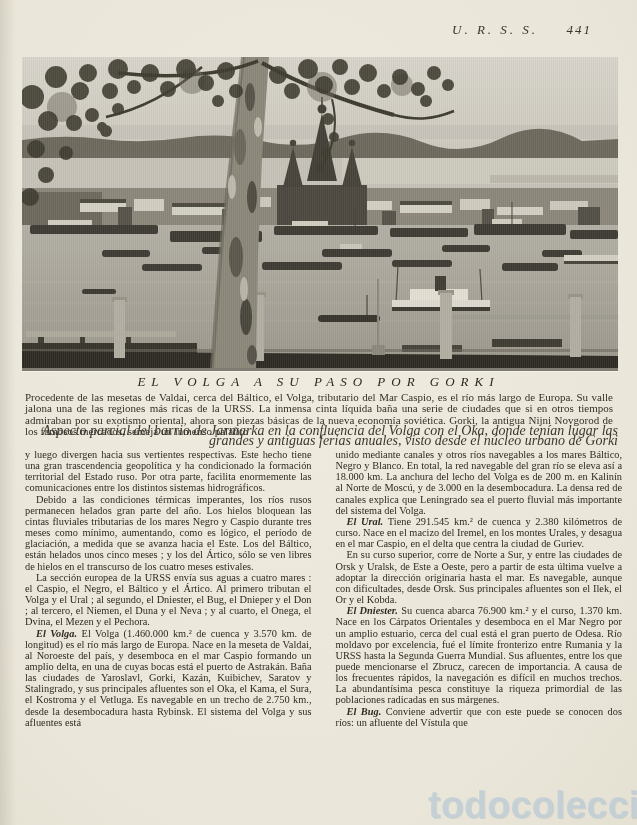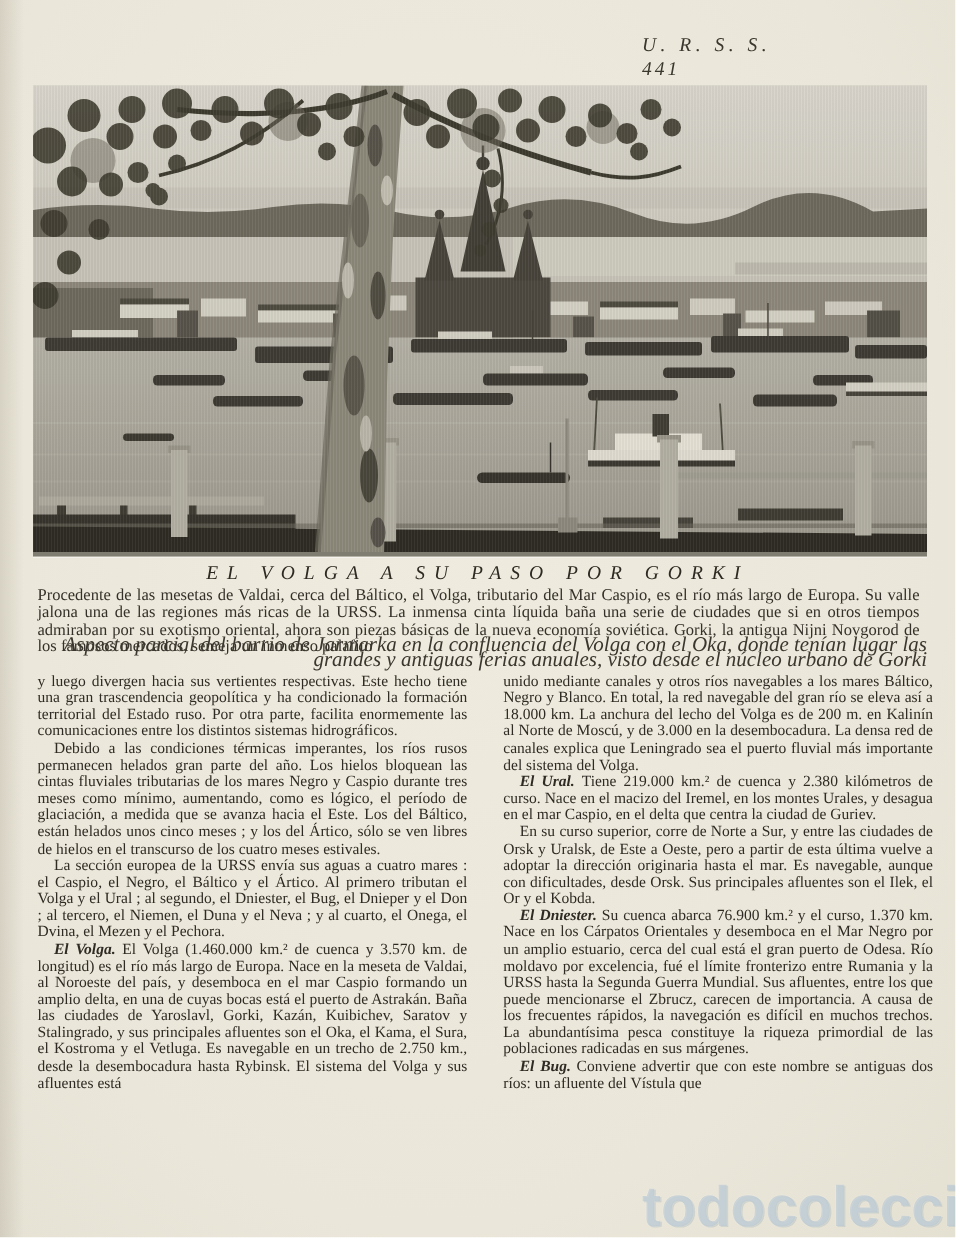--- a/index.html
+++ b/index.html
@@ -11,23 +11,23 @@
     overflow:hidden;
     font-family:"Liberation Serif","DejaVu Serif",serif;
     color:#2f2b24;
   }
   .page::before{
     content:'';position:absolute;left:0;top:0;bottom:0;width:16px;
     background:linear-gradient(90deg, rgba(90,80,60,.14), rgba(90,80,60,0));
     z-index:5;pointer-events:none;
   }
   .header{
-    position:absolute;top:22px;left:428px;width:140px;
+    position:absolute;top:22px;left:452px;width:140px;
     display:flex;justify-content:space-between;align-items:baseline;
-    font-style:italic;font-size:13px;color:#3a372e;flex-direction:column;
+    font-style:italic;font-size:13px;color:#3a372e;
   }
   .journal{letter-spacing:3px;}
   .pagenum{letter-spacing:2px;text-align:center;}
   .photo{
     position:absolute;top:57px;left:22px;width:596px;height:311px;margin:0;
     border-bottom:3px solid rgba(62,59,50,.55);
     box-shadow:0 1px 0 rgba(255,255,255,.4);
     background:#cfccc2;
   }
   .photo svg{display:block;}
@@ -295,22 +295,22 @@
 
   <div class="columns">
     <div class="col">
       <p class="no-indent"><span class="lead"></span><span>y luego divergen hacia sus vertientes respectivas. Este hecho tiene una gran trascendencia geopolítica y ha condicionado la formación territorial del Estado ruso. Por otra parte, facilita enormemente las comunicaciones entre los distintos sistemas hidrográficos.</span></p>
       <p><span class="lead"></span><span>Debido a las condiciones térmicas imperantes, los ríos rusos permanecen helados gran parte del año. Los hielos bloquean las cintas fluviales tributarias de los mares Negro y Caspio durante tres meses como mínimo, aumentando, como es lógico, el período de glaciación, a medida que se avanza hacia el Este. Los del Báltico, están helados unos cinco meses ; y los del Ártico, sólo se ven libres de hielos en el transcurso de los cuatro meses estivales.</span></p>
       <p><span class="lead"></span><span>La sección europea de la URSS envía sus aguas a cuatro mares : el Caspio, el Negro, el Báltico y el Ártico. Al primero tributan el Volga y el Ural ; al segundo, el Dniester, el Bug, el Dnieper y el Don ; al tercero, el Niemen, el Duna y el Neva ; y al cuarto, el Onega, el Dvina, el Mezen y el Pechora.</span></p>
       <p><span class="lead">El Volga. </span><span>El Volga (1.460.000 km.² de cuenca y 3.570 km. de longitud) es el río más largo de Europa. Nace en la meseta de Valdai, al Noroeste del país, y desemboca en el mar Caspio formando un amplio delta, en una de cuyas bocas está el puerto de Astrakán. Baña las ciudades de Yaroslavl, Gorki, Kazán, Kuibichev, Saratov y Stalingrado, y sus principales afluentes son el Oka, el Kama, el Sura, el Kostroma y el Vetluga. Es navegable en un trecho de 2.750 km., desde la desembocadura hasta Rybinsk. El sistema del Volga y sus afluentes está</span></p>
     </div>
     <div class="col">
       <p class="no-indent"><span class="lead"></span><span>unido mediante canales y otros ríos navegables a los mares Báltico, Negro y Blanco. En total, la red navegable del gran río se eleva así a 18.000 km. La anchura del lecho del Volga es de 200 m. en Kalinín al Norte de Moscú, y de 3.000 en la desembocadura. La densa red de canales explica que Leningrado sea el puerto fluvial más importante del sistema del Volga.</span></p>
-      <p><span class="lead">El Ural. </span><span>Tiene 219.000 km.² de cuenca y 2.380 kilómetros de curso. Nace en el macizo del Iremel, en los montes Urales, y desagua en el mar Caspio, en el delta que centra la ciudad de Guriev.</span></p>
+      <p><span class="lead">El Ural. </span><span>Tiene 291.545 km.² de cuenca y 2.380 kilómetros de curso. Nace en el macizo del Iremel, en los montes Urales, y desagua en el mar Caspio, en el delta que centra la ciudad de Guriev.</span></p>
       <p><span class="lead"></span><span>En su curso superior, corre de Norte a Sur, y entre las ciudades de Orsk y Uralsk, de Este a Oeste, pero a partir de esta última vuelve a adoptar la dirección originaria hasta el mar. Es navegable, aunque con dificultades, desde Orsk. Sus principales afluentes son el Ilek, el Or y el Kobda.</span></p>
       <p><span class="lead">El Dniester. </span><span>Su cuenca abarca 76.900 km.² y el curso, 1.370 km. Nace en los Cárpatos Orientales y desemboca en el Mar Negro por un amplio estuario, cerca del cual está el gran puerto de Odesa. Río moldavo por excelencia, fué el límite fronterizo entre Rumania y la URSS hasta la Segunda Guerra Mundial. Sus afluentes, entre los que puede mencionarse el Zbrucz, carecen de importancia. A causa de los frecuentes rápidos, la navegación es difícil en muchos trechos. La abundantísima pesca constituye la riqueza primordial de las poblaciones radicadas en sus márgenes.</span></p>
-      <p><span class="lead">El Bug. </span><span>Conviene advertir que con este nombre se antiguas dos ríos: un afluente del Vístula que</span></p>
+      <p><span class="lead">El Bug. </span><span>Conviene advertir que con este puede se conocen dos ríos: un afluente del Vístula que</span></p>
     </div>
   </div>
 
   <div class="watermark">todocoleccion</div>
 
 </div>
 
 </body></html>

